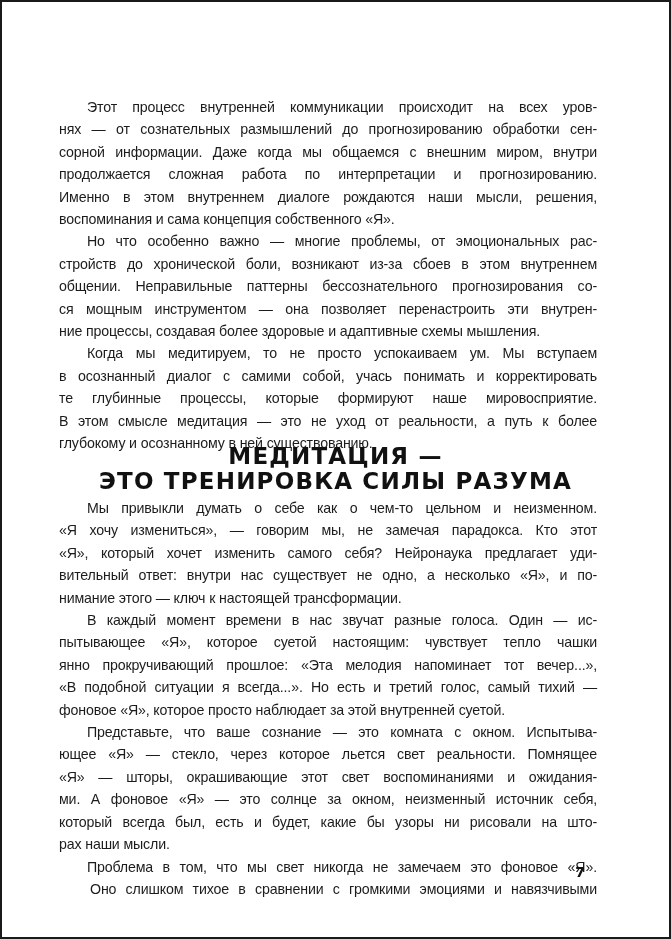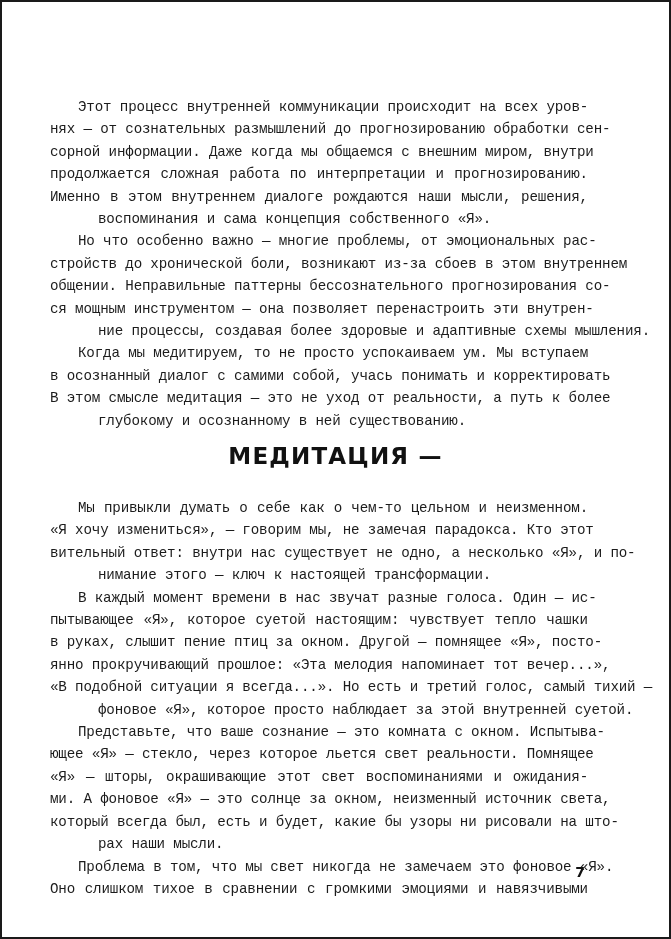--- a/index.html
+++ b/index.html
@@ -7,32 +7,32 @@
     .page {
       position: relative;
       box-sizing: border-box;
       width: 671px; height: 939px;
       border: 2px solid #1a1a1a;
       background: #ffffff;
       color: #1c1c1c;
     }
     .text-block {
       position: absolute;
-      left: 48px;
+      left: 57px;
       width: 538px;
-      font-family: Liberation Mono, monospace;
+      font-family: Liberation Sans, sans-serif;
       font-size: 14.2px;
       line-height: 22.4px;
       text-align: justify;
       hyphens: manual;
       letter-spacing: -0.15px;
     }
     .text-block p { margin: 0; text-indent: 28px; }
     .line { display: block; text-align: justify; text-align-last: justify; white-space: nowrap; }
-    .line.last { text-align-last: left; margin-left: 48px; }
+    .line.last { text-align-last: left; }
     #block1 { top: 94px; }
     #block2 { top: 495px; }
     .heading {
       position: absolute;
       left: 0; width: 667px;
       top: 442px;
       text-align: center;
       font-family: "DejaVu Sans", sans-serif;
       font-weight: bold;
       font-size: 23px;
@@ -66,52 +66,54 @@
       <p style="text-indent: 0px;">
         <span class="line" style="text-indent: 28px;">Но что особенно важно — многие проблемы, от эмоциональных рас-</span>
         <span class="line" style="text-indent: 0px;">стройств до хронической боли, возникают из-за сбоев в этом внутреннем</span>
         <span class="line" style="text-indent: 0px;">общении. Неправильные паттерны бессознательного прогнозирования со-</span>
         <span class="line" style="text-indent: 0px;">ся мощным инструментом — она позволяет перенастроить эти внутрен-</span>
         <span class="line last" style="text-indent: 0px;">ние процессы, создавая более здоровые и адаптивные схемы мышления.</span>
       </p>
       <p style="text-indent: 0px;">
         <span class="line" style="text-indent: 28px;">Когда мы медитируем, то не просто успокаиваем ум. Мы вступаем</span>
         <span class="line" style="text-indent: 0px;">в осознанный диалог с самими собой, учась понимать и корректировать</span>
+        <span class="line" style="text-indent: 0px;">те глубинные процессы, которые формируют наше мировосприятие.</span>
         <span class="line" style="text-indent: 0px;">В этом смысле медитация — это не уход от реальности, а путь к более</span>
         <span class="line last" style="text-indent: 0px;">глубокому и осознанному в ней существованию.</span>
       </p>
     </div>
 
   <div class="heading">
     <div>МЕДИТАЦИЯ —</div>
+    <div>ЭТО ТРЕНИРОВКА СИЛЫ РАЗУМА</div>
   </div>
 
   <div class="text-block" id="block2">
       <p style="text-indent: 0px;">
         <span class="line" style="text-indent: 28px;">Мы привыкли думать о себе как о чем-то цельном и неизменном.</span>
         <span class="line" style="text-indent: 0px;">«Я хочу измениться», — говорим мы, не замечая парадокса. Кто этот</span>
+        <span class="line" style="text-indent: 0px;">«Я», который хочет изменить самого себя? Нейронаука предлагает уди-</span>
         <span class="line" style="text-indent: 0px;">вительный ответ: внутри нас существует не одно, а несколько «Я», и по-</span>
         <span class="line last" style="text-indent: 0px;">нимание этого — ключ к настоящей трансформации.</span>
       </p>
       <p style="text-indent: 0px;">
         <span class="line" style="text-indent: 28px;">В каждый момент времени в нас звучат разные голоса. Один — ис-</span>
         <span class="line" style="text-indent: 0px;">пытывающее «Я», которое суетой настоящим: чувствует тепло чашки</span>
-        <span class="line" style="text-indent: 0px;">в руках, слышит пение птиц за окном. Другой — помнящее «Я», посто-</span>
         <span class="line" style="text-indent: 0px;">янно прокручивающий прошлое: «Эта мелодия напоминает тот вечер...»,</span>
         <span class="line" style="text-indent: 0px;">«В подобной ситуации я всегда...». Но есть и третий голос, самый тихий —</span>
         <span class="line last" style="text-indent: 0px;">фоновое «Я», которое просто наблюдает за этой внутренней суетой.</span>
       </p>
       <p style="text-indent: 0px;">
         <span class="line" style="text-indent: 28px;">Представьте, что ваше сознание — это комната с окном. Испытыва-</span>
         <span class="line" style="text-indent: 0px;">ющее «Я» — стекло, через которое льется свет реальности. Помнящее</span>
         <span class="line" style="text-indent: 0px;">«Я» — шторы, окрашивающие этот свет воспоминаниями и ожидания-</span>
-        <span class="line" style="text-indent: 0px;">ми. А фоновое «Я» — это солнце за окном, неизменный источник света,</span>
+        <span class="line" style="text-indent: 0px;">ми. А фоновое «Я» — это солнце за окном, неизменный источник себя,</span>
         <span class="line" style="text-indent: 0px;">который всегда был, есть и будет, какие бы узоры ни рисовали на што-</span>
         <span class="line last" style="text-indent: 0px;">рах наши мысли.</span>
       </p>
       <p style="text-indent: 0px;">
         <span class="line" style="text-indent: 28px;">Проблема в том, что мы свет никогда не замечаем это фоновое «Я».</span>
-        <span class="line" style="text-indent: 0px;">Оно слишком тихое в сравнении с громкими эмоциями и навязчивыми</span>
+        <span class="line" style="text-indent: 0px; margin-left: 31px;">Оно слишком тихое в сравнении с громкими эмоциями и навязчивыми</span>
       </p>
     </div>
 
   <div class="page-number">7</div>
 </div>
 
 </body></html>

